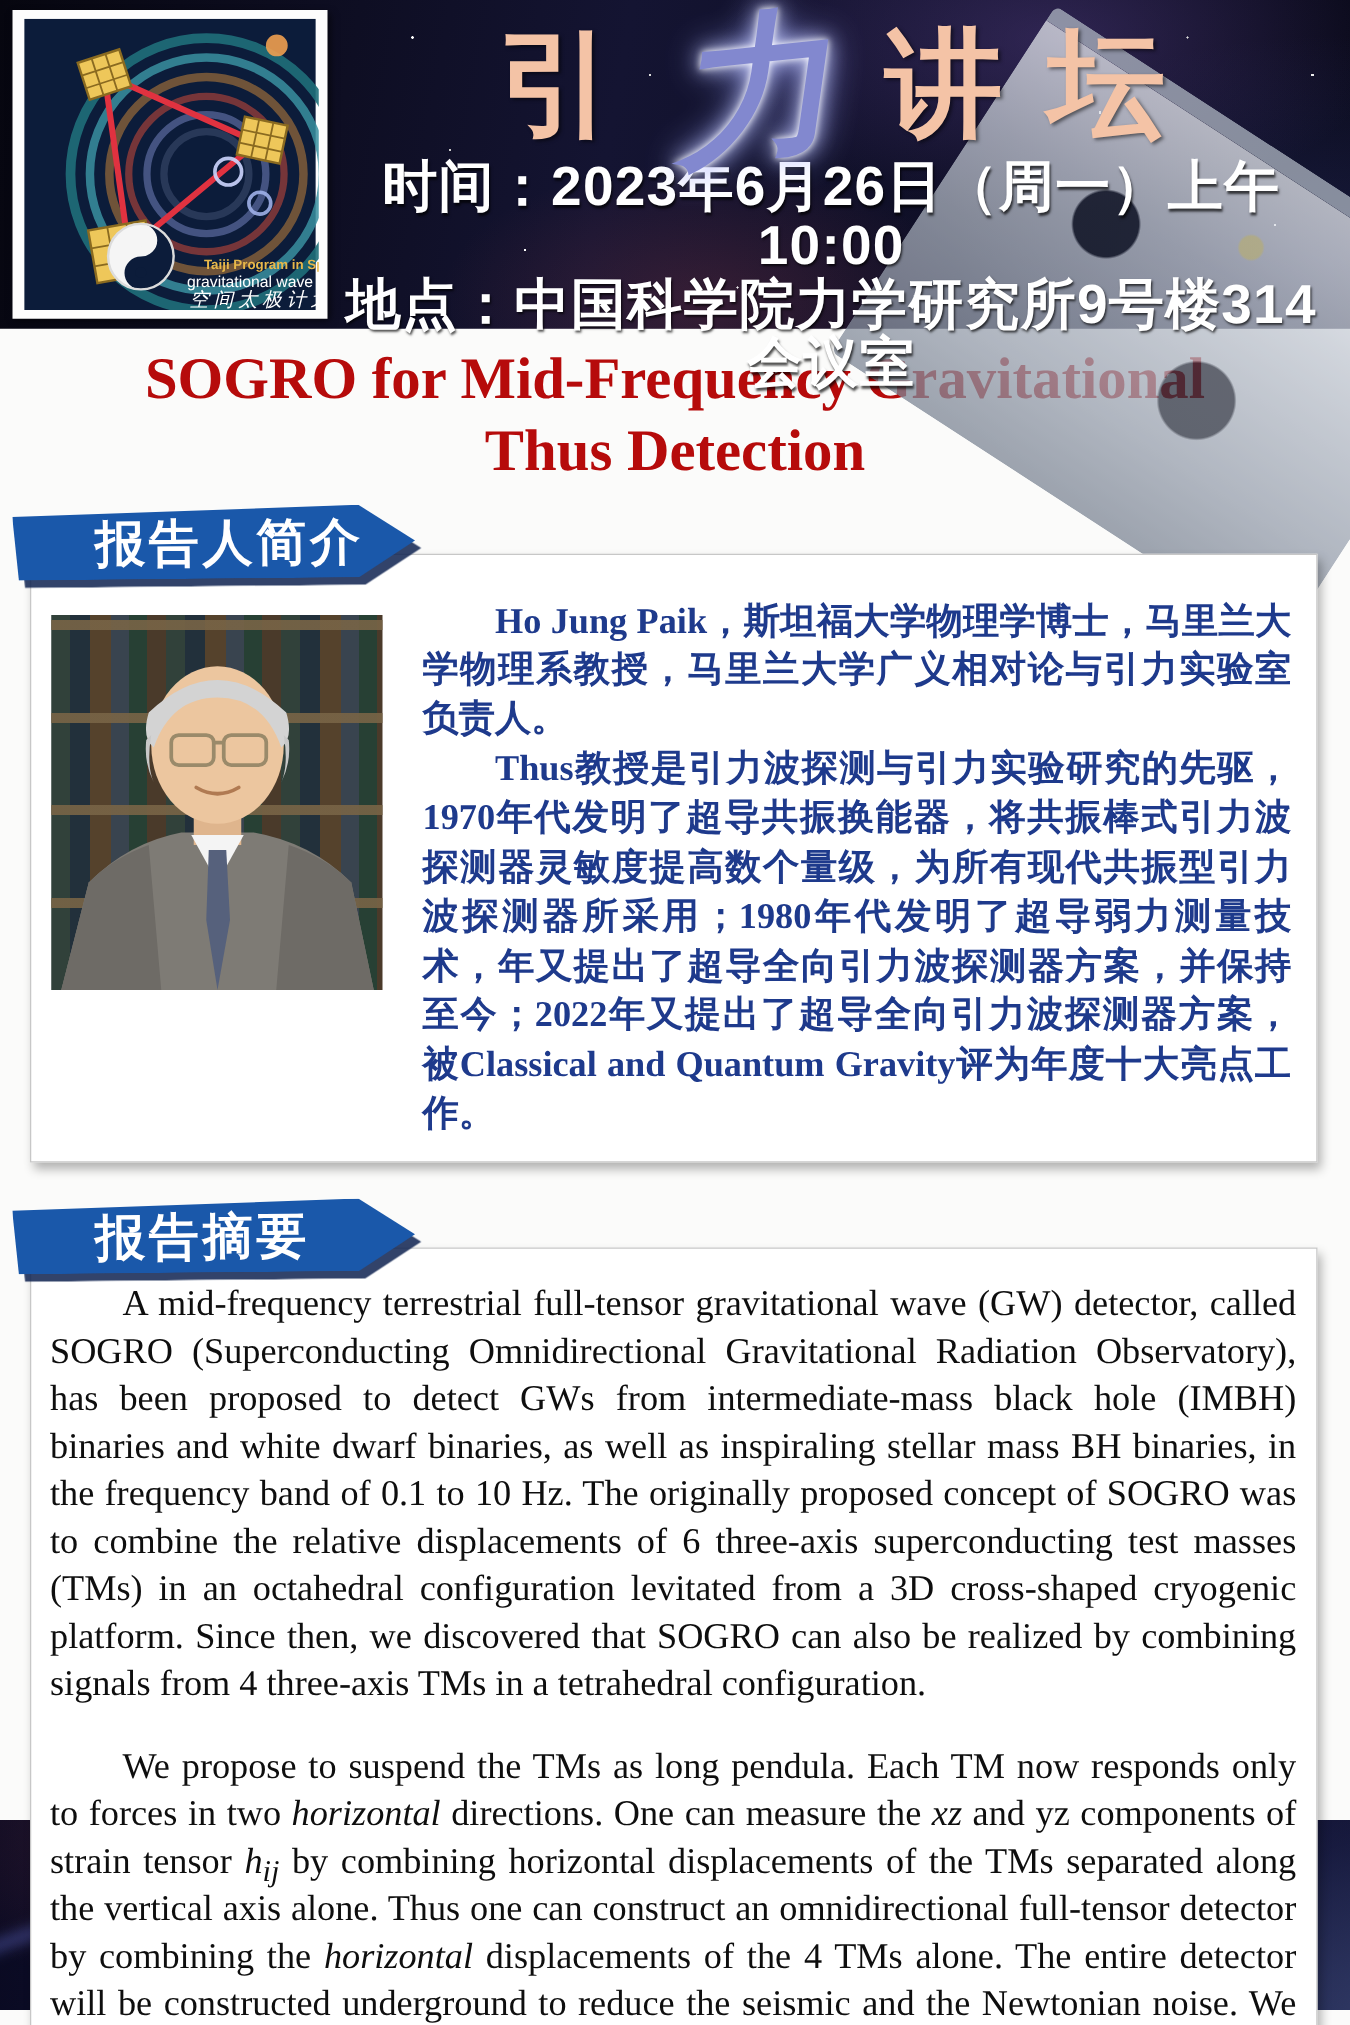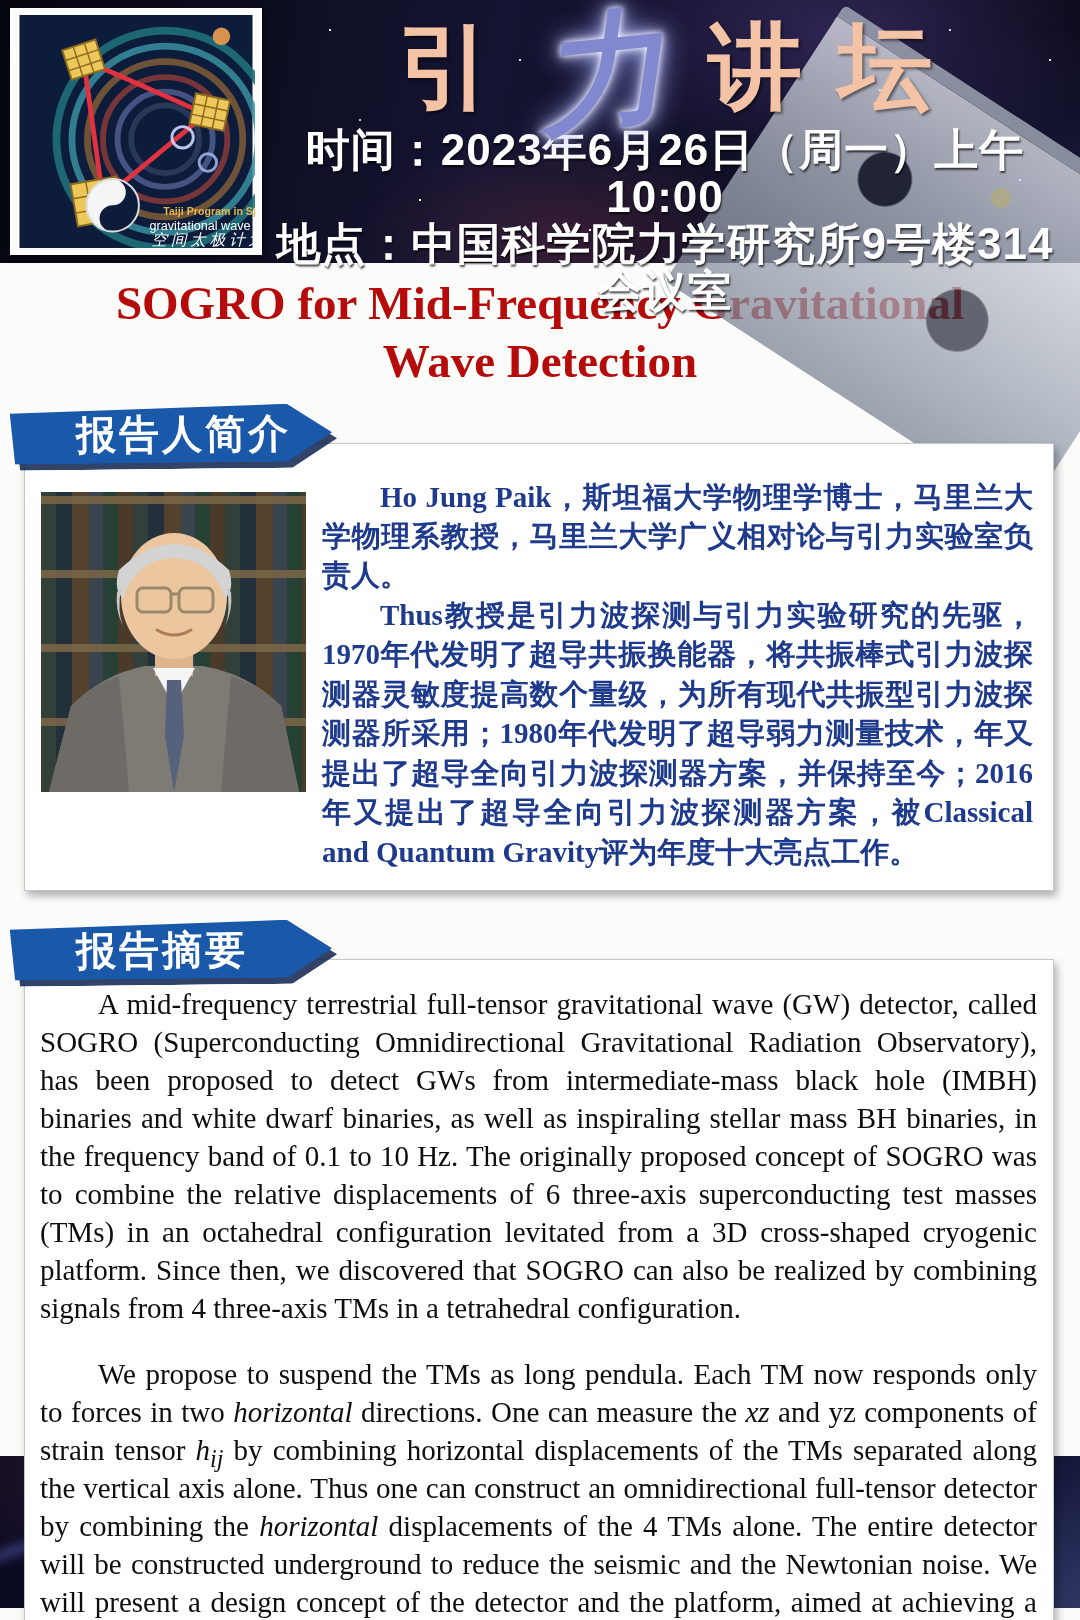--- a/index.html
+++ b/index.html
@@ -78,21 +78,21 @@
     transform:rotate(-0.6deg);
   }
   .banner-wrap.speaker { margin-top:14px; }
   .banner-wrap.abstract { margin-top:30px; }
 
   
   .card {
     position:relative; z-index:1; margin:-20px 26px 0 24px; background:#fff;
     border:1px solid #c7c7c7; box-shadow:3px 5px 8px rgba(0,0,0,.30);
   }
-  .speaker-card { display:flex; gap:16px; padding:34px 20px 18px 16px; }
+  .speaker-card { display:flex; gap:32px; padding:34px 20px 18px 16px; }
 
   .photo {
     flex:none; width:265px; height:300px; margin-top:14px; position:relative; overflow:hidden;
     background:
       repeating-linear-gradient(0deg, transparent 0 66px, rgba(120,100,70,.9) 66px 74px),
       repeating-linear-gradient(90deg,#31413a 0 15px,#22303b 15px 31px,#55422c 31px 48px,#39444f 48px 62px,#274034 62px 77px,#4a3a2a 77px 92px);
   }
   .photo svg { position:absolute; inset:0; width:100%; height:100%; }
 
   .bio { flex:1; color:#1e3a8c; font-weight:700; font-size:29px; line-height:1.36; text-align:justify; }
@@ -196,21 +196,21 @@
         <span class="t-char">讲</span>
         <span class="t-char">坛</span>
       </div>
       <div class="hdr-info">时间：2023年6月26日（周一）上午10:00</div>
       <div class="hdr-info">地点：中国科学院力学研究所9号楼314会议室</div>
     </div>
   </header>
 
   <div class="talk-title">
     <div>SOGRO for Mid-Frequency Gravitational</div>
-    <div>Wave Detection</div>
+    <div>Thus Detection</div>
   </div>
 
   <div class="banner-wrap speaker">
     <div class="banner">报告人简介</div>
   </div>
 
   <section class="card speaker-card">
     <div class="photo">
       <svg viewBox="0 0 265 300">
         <path d="M8,300 L30,214 Q62,182 104,174 L162,174 Q208,182 240,214 L258,300 Z" fill="#7e7b75"></path>
@@ -224,21 +224,21 @@
         <rect x="96" y="96" width="34" height="24" rx="6" fill="none" stroke="#9a8a6a" stroke-width="3"></rect>
         <rect x="138" y="96" width="34" height="24" rx="6" fill="none" stroke="#9a8a6a" stroke-width="3"></rect>
         <line x1="130" y1="102" x2="138" y2="102" stroke="#9a8a6a" stroke-width="3"></line>
         <path d="M116,138 Q133,148 150,138" fill="none" stroke="#b07a52" stroke-width="3" stroke-linecap="round"></path>
         <polygon points="112,176 154,176 133,214" fill="#f4f4f4"></polygon>
         <polygon points="126,188 140,188 143,244 133,300 124,244" fill="#56617c"></polygon>
       </svg>
     </div>
     <div class="bio">
         <p><span class="lat">Ho Jung Paik</span><span>，斯坦福大学物理学博士，马里兰大学物理系教授，马里兰大学广义相对论与引力实验室负责人。</span></p>
-        <p><span class="lat">Thus</span><span>教授是引力波探测与引力实验研究的先驱，</span><span class="lat">1970</span><span>年代发明了超导共振换能器，将共振棒式引力波探测器灵敏度提高数个量级，为所有现代共振型引力波探测器所采用；</span><span class="lat">1980</span><span>年代发明了超导弱力测量技术，年又提出了超导全向引力波探测器方案，并保持至今；</span><span class="lat">2016</span><span>年又提出了超导全向引力波探测器方案，被</span><span class="lat">Classical and Quantum Gravity</span><span>评为年度十大亮点工作。</span></p>
+        <p><span class="lat">Thus</span><span>教授是引力波探测与引力实验研究的先驱，</span><span class="lat">1970</span><span>年代发明了超导共振换能器，将共振棒式引力波探测器灵敏度提高数个量级，为所有现代共振型引力波探测器所采用；</span><span class="lat">1980</span><span>年代发明了超导弱力测量技术，年又提出了超导全向引力波探测器方案，并保持至今；</span><span class="lat">2022</span><span>年又提出了超导全向引力波探测器方案，被</span><span class="lat">Classical and Quantum Gravity</span><span>评为年度十大亮点工作。</span></p>
       </div>
   </section>
 
   <div class="banner-wrap abstract">
     <div class="banner">报告摘要</div>
   </div>
 
   <section class="card abstract-card">
     <div class="abs-text">
         <p><span>A mid-frequency terrestrial full-tensor gravitational wave (GW) detector, called SOGRO (Superconducting Omnidirectional Gravitational Radiation Observatory), has been proposed to detect GWs from intermediate-mass black hole (IMBH) binaries and white dwarf binaries, as well as inspiraling stellar mass BH binaries, in the frequency band of 0.1 to 10 Hz.  The originally proposed concept of SOGRO was to combine the relative displacements of 6 three-axis superconducting test masses (TMs) in an octahedral configuration levitated from a 3D cross-shaped cryogenic platform.  Since then, we discovered that SOGRO can also be realized by combining signals from 4 three-axis TMs in a tetrahedral configuration.</span></p>

